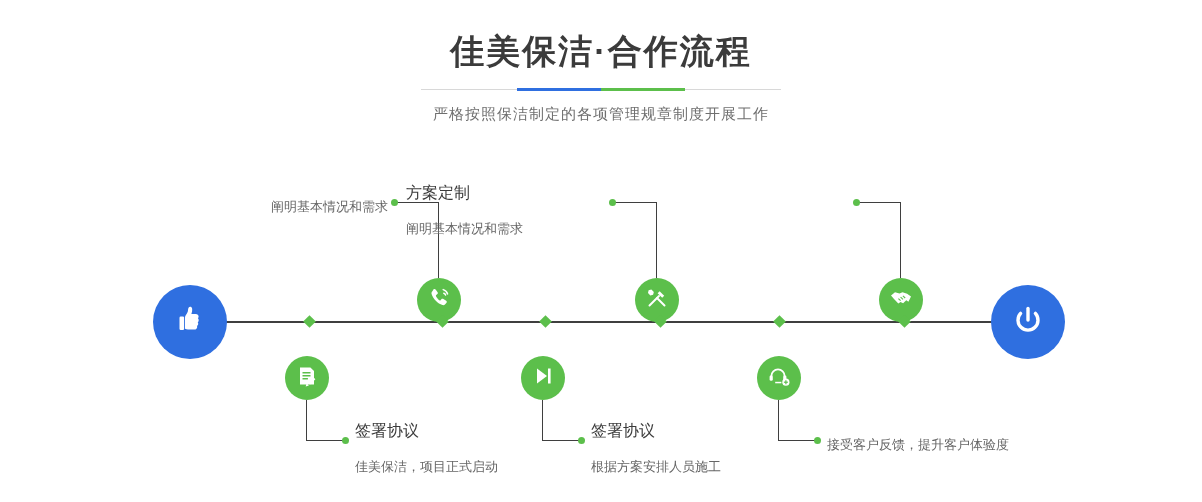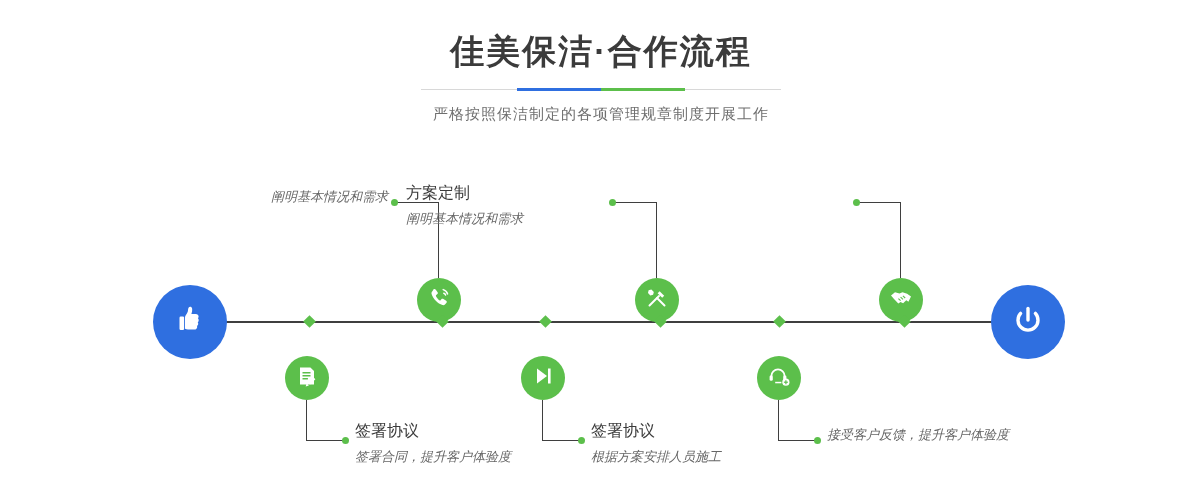--- a/index.html
+++ b/index.html
@@ -141,22 +141,21 @@
   }
   .label .l-title {
     font-size: 16px;
     color: #3b3b3b;
     line-height: 22px;
   }
   .label .l-desc {
     font-size: 13px;
     color: #666;
     line-height: 22px;
-    margin-top: 4px;
-    font-style: italic;
+    margin-top: 14px;
   }
   .label.right-of { text-align: left; }
 </style>
 </head>
 <body>
 
 <div class="page">
 
   <div class="header">
     <div class="title">佳美保洁·合作流程</div>
@@ -215,21 +214,21 @@
           <path fill="#ffffff" d="M17.8 12.6l2.6 2.6-5.3 5.3-2.6-2.6z"></path>
           <path fill="#ffffff" d="M11.6 19.2l2.3 2.3-3.2.9z"></path>
         </svg>
       </span>
     </div>
     <div class="connector v-line" style="left:306px; top:250px; height:40px;"></div>
     <div class="connector h-line" style="left:306px; top:290px; width:40px;"></div>
     <div class="dot" style="left:342px; top:287px;"></div>
     <div class="label right-of" style="left:355px; top:270px;">
       <div class="l-title">签署协议</div>
-      <div class="l-desc">签署合同，提升客户体验度</div>
+      <div class="l-desc">佳美保洁，项目正式启动</div>
     </div>
 
     <div class="diamond" style="left:541px; top:167px;"></div>
     <div class="node" style="left:635px; top:128px;">
       <span>
         <svg width="24" height="24" viewBox="0 0 24 24" aria-hidden="true">
           <path fill="none" stroke="#ffffff" stroke-width="2" stroke-linecap="round" d="M4.5 19.5L14 10"></path>
           <path fill="#ffffff" d="M14.6 5.2l4.6 4.6-2 2-4.6-4.6z"></path>
           <path fill="none" stroke="#ffffff" stroke-width="2" stroke-linecap="round" d="M19.5 19.5L12 12"></path>
           <path fill="#ffffff" d="M3.6 4.2l2.8-.7 2.4 2.4-.7 2.8-2.8.7L3 7z"></path>

